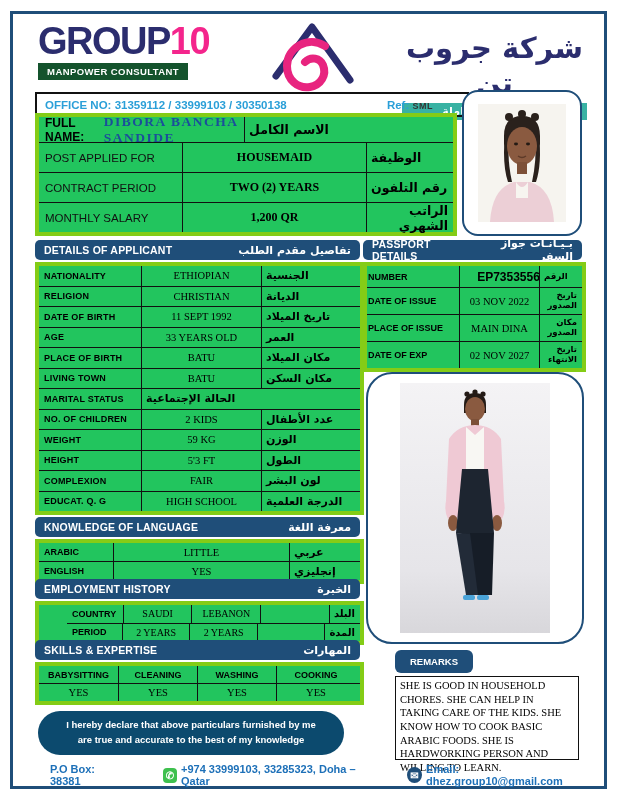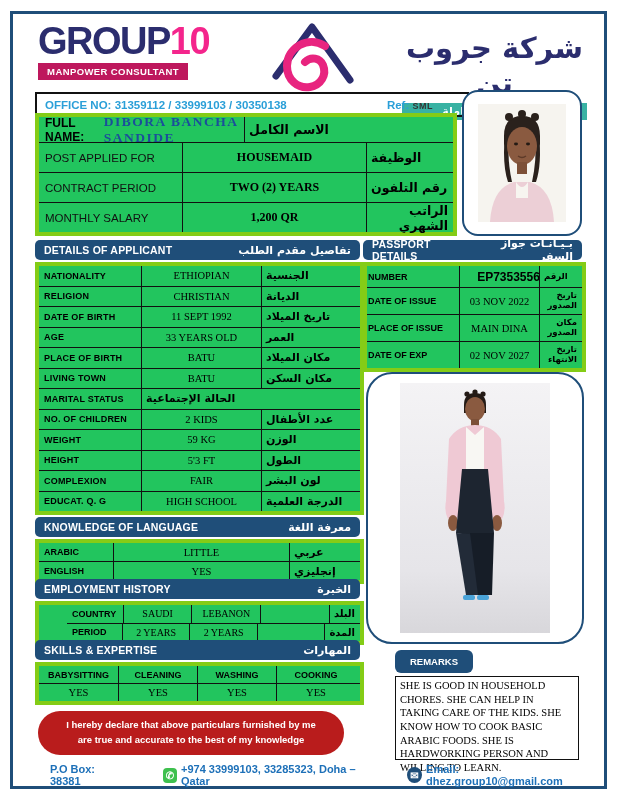--- a/index.html
+++ b/index.html
@@ -4,21 +4,21 @@
 <style>
   html,body{margin:0;padding:0;width:627px;height:802px;overflow:hidden;background:#fff;
     font-family:"Liberation Sans",sans-serif;position:relative;}
   .abs{position:absolute;}
   
   .page-border{left:10px;top:11px;width:591px;height:772px;border:3px solid #1f4e79;}
 
   
   .logo-text{font-size:38px;font-weight:bold;color:#2b2d6e;letter-spacing:-1.5px;line-height:1;}
   .logo-number{color:#f4258c;}
-  .logo-band{margin-top:3px;width:150px;height:17px;background:#be185d;color:#fff;
+  .logo-band{margin-top:3px;width:150px;height:17px;background:#14532d;color:#fff;
     font-size:9.5px;font-weight:bold;text-align:center;line-height:17px;letter-spacing:.4px;}
   .company-ar{right:40px;top:18px;width:185px;text-align:center;margin-top:13px;}
   .company-ar-name{font-size:29px;font-weight:bold;color:#2b2d6e;direction:rtl;line-height:1.2;
     font-family:"DejaVu Sans",sans-serif;}
   .company-ar-band{margin-top:2px;height:17px;background:#38b2a3;color:#fff;font-size:11px;
     font-weight:bold;line-height:17px;direction:rtl;font-family:"DejaVu Sans",sans-serif;}
 
   
   .office-bar{left:35px;top:92px;width:414px;height:21px;border:2px solid #111;
     display:flex;align-items:center;padding:0 8px;}
@@ -80,21 +80,21 @@
   .em-ar{flex:1;font-size:10px;}
 
   
   .skl-hdr{left:35px;top:640px;width:307px;}
   .skl-tbl{left:35px;top:662px;width:321px;}
   .skl-tbl .tr{height:17px;}
   .sk-h{width:79px;justify-content:center;font-weight:bold;font-size:9px;}
   .sk-v{width:79px;font-size:10.5px;}
 
   
-  .declaration{left:38px;top:711px;width:306px;height:44px;background:#b91c1c;border-radius:22px;
+  .declaration{left:38px;top:711px;width:306px;height:44px;background:#0c4a6e;border-radius:22px;
     color:#fff;font-weight:bold;font-size:9.5px;display:flex;align-items:center;justify-content:center;
     text-align:center;padding:0 24px;line-height:1.55;box-sizing:border-box;}
 
   
   .pp-hdr{left:363px;top:240px;width:219px;box-sizing:border-box;}
   .pp-tbl{left:363px;top:262px;width:215px;}
   .pp-r1{height:21px;}
   .pp-r{height:26px;}
   .pp-lbl{width:92px;padding-left:1px;font-weight:bold;font-size:9px;}
   .pp-val{width:80px;font-size:10.5px;}

